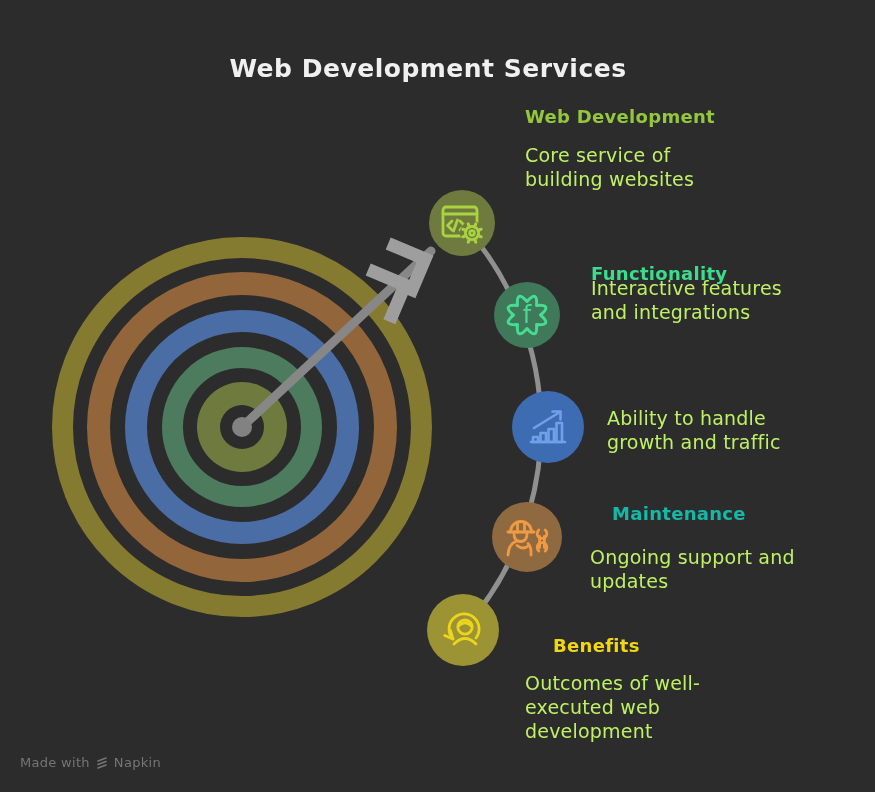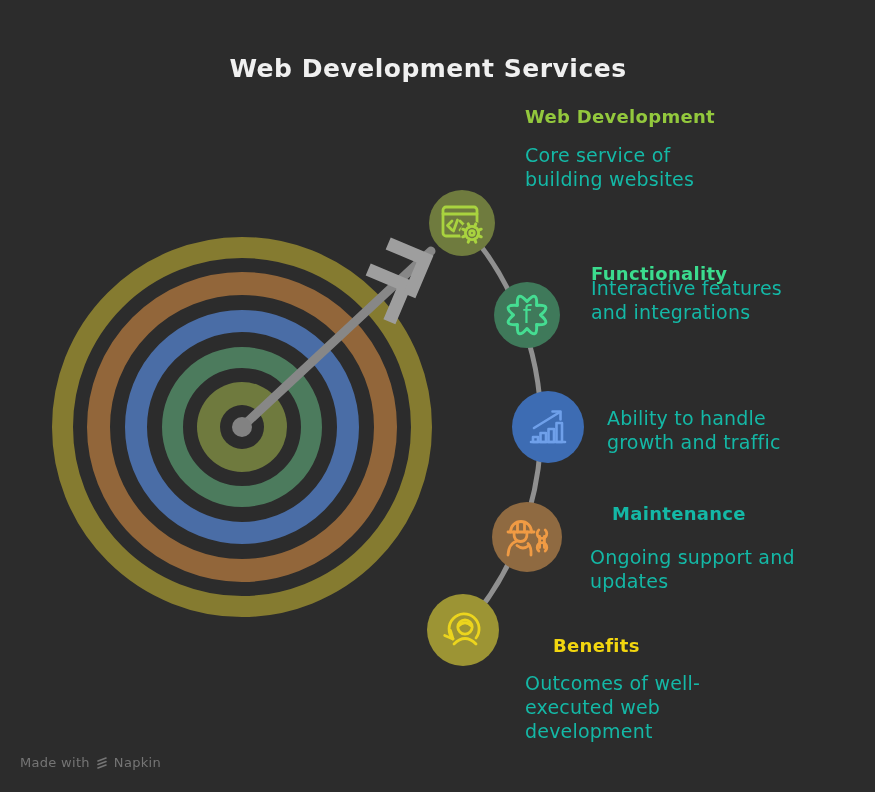--- a/index.html
+++ b/index.html
@@ -9,21 +9,21 @@
   }
   .title{
     position:absolute;top:54px;left:0;width:856px;text-align:center;
     font-size:25px;font-weight:bold;color:#f0f0f0;letter-spacing:.5px;
   }
   .gfx{position:absolute;left:0;top:0;}
   .item-label{
     position:absolute;font-size:18px;font-weight:bold;letter-spacing:.3px;white-space:nowrap;
   }
   .item-desc{
-    position:absolute;font-size:19px;line-height:24px;color:#14b8a6;letter-spacing:.2px;
+    position:absolute;font-size:19px;line-height:24px;color:#bef264;letter-spacing:.2px;
   }
   .watermark{
     position:absolute;left:20px;top:755px;display:flex;align-items:center;gap:5px;
     font-size:13px;color:#757575;letter-spacing:.3px;
   }
   .watermark svg{display:block;}
 </style>
 </head>
 <body>
 

